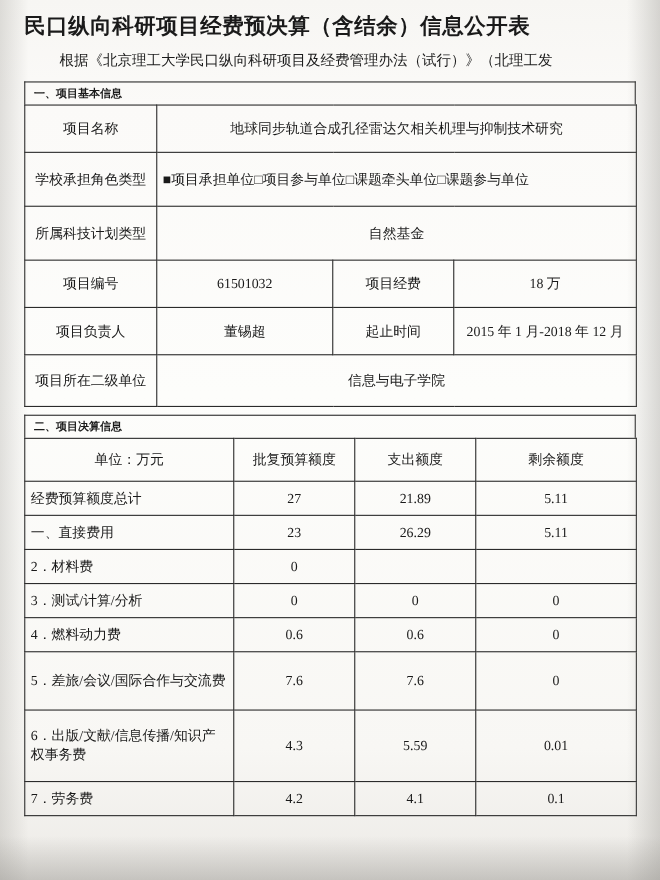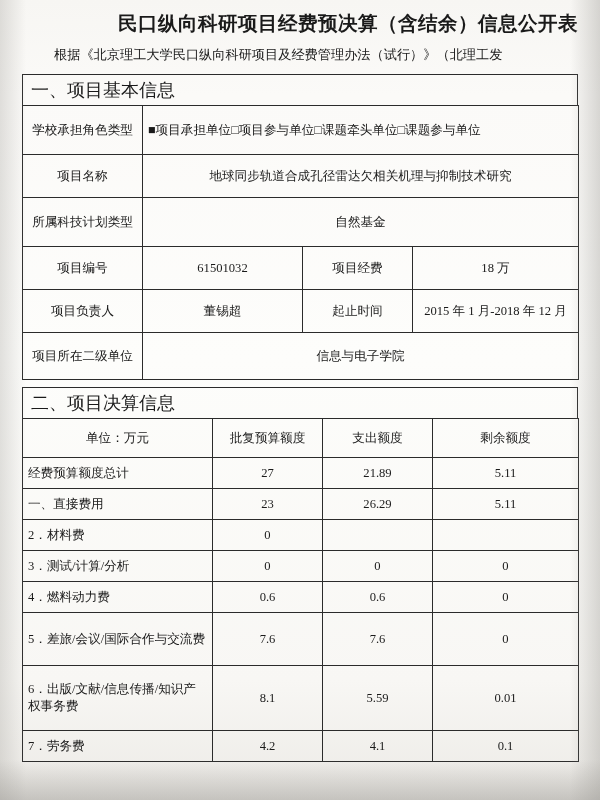--- a/index.html
+++ b/index.html
@@ -37,42 +37,42 @@
     background: linear-gradient(0deg, rgba(150,148,143,0.45), rgba(255,255,255,0));
     pointer-events:none;
   }
   .content {
     position: absolute;
     left: 22px;
     top: 6px;
     width: 556px;
   }
   .doc-title {
-    text-align: right;
+    text-align: left;
     font-size: 19.5px;
     font-weight: bold;
     letter-spacing: 0.5px;
     margin: 4px 0 6px 0;
     font-family: "DejaVu Serif", "Liberation Serif", serif;
   }
   .intro {
     font-size: 13.2px;
     line-height: 1.75;
     text-indent: 0;
     margin: 0 6px 8px 6px;
     font-family: "Liberation Serif", serif;
   }
   .intro .p1 { text-indent: 26px; display:block; }
   .intro .p2 { display:block; }
 
   .section-bar {
     border: 1px solid #2b2b2b;
     border-bottom: none;
-    font-size: 18px;
-    font-weight: normal;
+    font-size: 10px;
+    font-weight: bold;
     padding: 3px 6px 3px 8px;
     background: transparent;
   }
   table.grid {
     border-collapse: collapse;
     width: 100%;
     font-size: 12.6px;
     table-layout: fixed;
   }
   table.grid td {
@@ -113,26 +113,26 @@
 
   <table class="grid t1">
     <colgroup>
       <col style="width:120px">
       <col style="width:160px">
       <col style="width:110px">
       <col style="width:166px">
     </colgroup>
     <tbody>
       <tr>
+        <td class="lbl tall">项目名称</td>
+        <td class="c tall" colspan="3">地球同步轨道合成孔径雷达欠相关机理与抑制技术研究</td>
+      </tr>
+      <tr>
         <td class="lbl two-line" style="height:40px">学校承担角色类型</td>
         <td class="l" colspan="3">■项目承担单位□项目参与单位□课题牵头单位□课题参与单位</td>
-      </tr>
-      <tr>
-        <td class="lbl tall">项目名称</td>
-        <td class="c tall" colspan="3">地球同步轨道合成孔径雷达欠相关机理与抑制技术研究</td>
       </tr>
       <tr>
         <td class="lbl two-line" style="height:40px">所属科技计划类型</td>
         <td class="c" colspan="3">自然基金</td>
       </tr>
       <tr>
         <td class="lbl tall">项目编号</td>
         <td class="c tall">61501032</td>
         <td class="lbl tall">项目经费</td>
         <td class="c tall">18 万</td>
@@ -199,21 +199,21 @@
           <td class="c">0</td>
         </tr>
         <tr>
           <td class="rowname" style="height:44px">5．差旅/会议/国际合作与交流费</td>
           <td class="c">7.6</td>
           <td class="c">7.6</td>
           <td class="c">0</td>
         </tr>
         <tr>
           <td class="rowname" style="height:56px">6．出版/文献/信息传播/知识产权事务费</td>
-          <td class="c">8.1</td>
+          <td class="c">4.3</td>
           <td class="c">5.59</td>
           <td class="c">0.01</td>
         </tr>
         <tr>
           <td class="rowname">7．劳务费</td>
           <td class="c">4.2</td>
           <td class="c">4.1</td>
           <td class="c">0.1</td>
         </tr>
 

